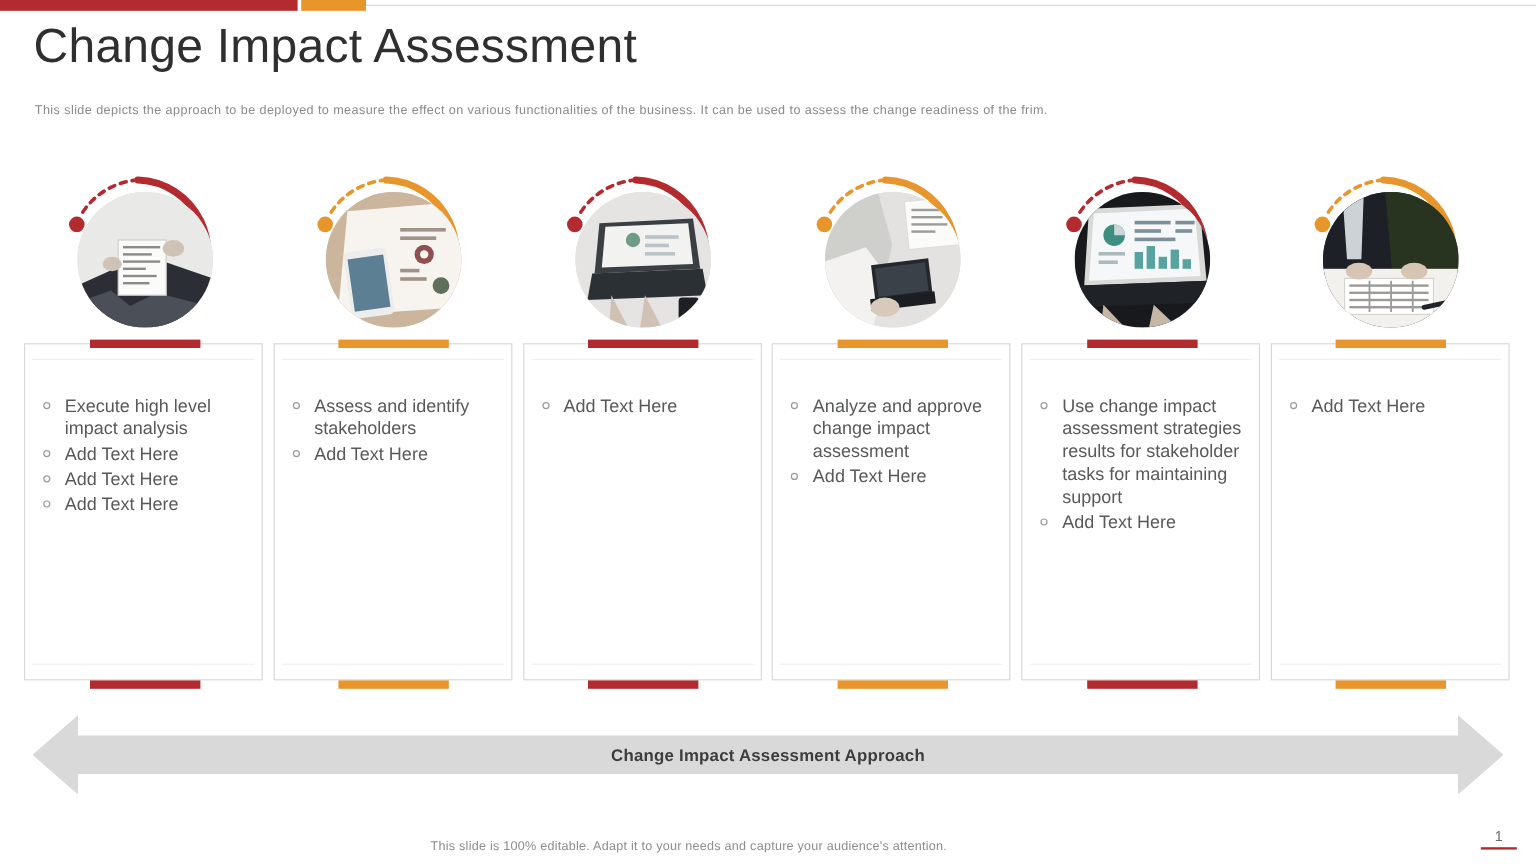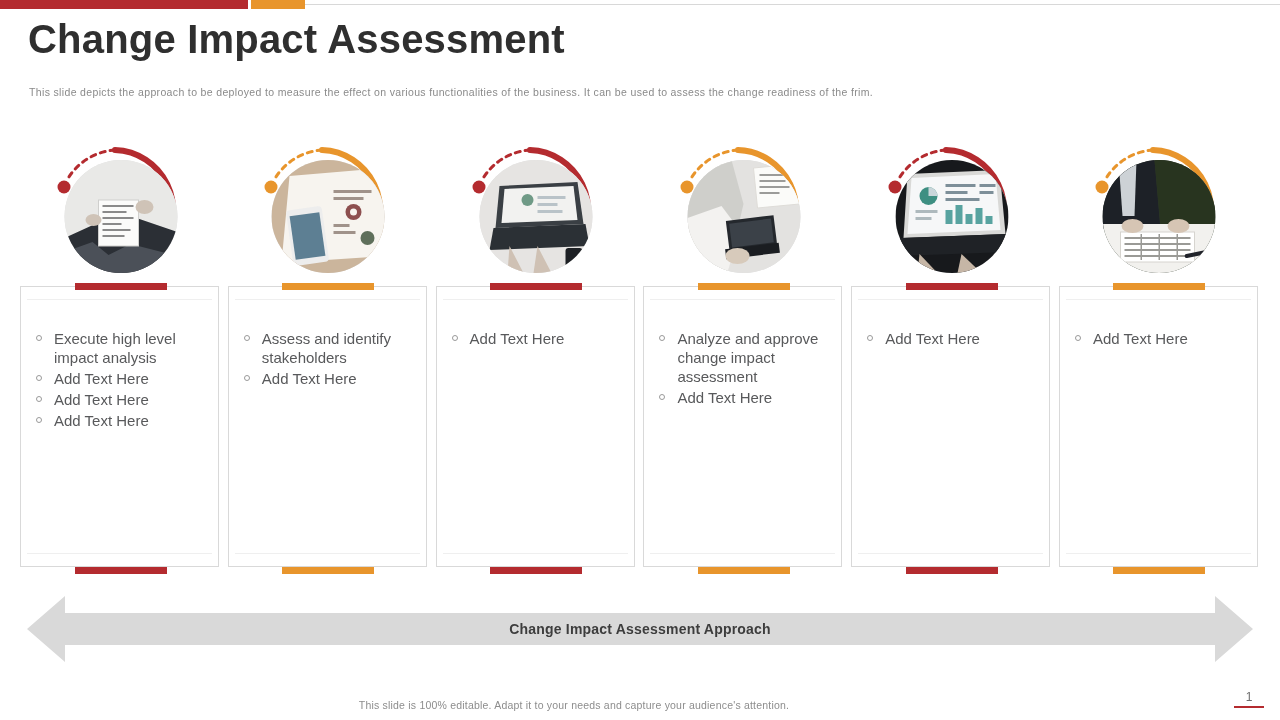--- a/index.html
+++ b/index.html
@@ -41,21 +41,21 @@
     width: 975px; height: 1px;
     background: #d8d8d8;
   }
 
   
   #slide-title {
     position: absolute;
     left: 28px;
     top: 17px;
     font-size: 40px;
-    font-weight: 700;
+    font-weight: 400;
     letter-spacing: 0.2px;
     color: #2f2f2f;
     font-family: "Liberation Sans", sans-serif;
     white-space: nowrap;
   }
   #slide-subtitle {
     position: absolute;
     left: 29px;
     top: 85px;
     width: 1030px;
@@ -449,20 +449,21 @@
      <path d="M4 78 L112 74 L113 92 L2 96 Z" fill="#1f2226"></path>
      <path d="M24 94 L42 113 L22 113 Z" fill="#c6b6a6"></path>
      <path d="M66 94 L86 113 L62 113 Z" fill="#c6b6a6"></path>
           </svg>
         </div>
       </div>
       <div class="card">
         <div class="inner-rule-top"></div>
         <div class="inner-rule-bottom"></div>
         <ul class="bullets">
+          <li>Use change impact assessment strategies results for stakeholder tasks for maintaining support</li>
           <li>Add Text Here</li>
         </ul>
       </div>
       <div class="accent-bar accent-top" style="background: rgb(180, 43, 47);"></div>
       <div class="accent-bar accent-bottom" style="background: rgb(180, 43, 47);"></div>
     </div>
     <div class="column">
       <div class="circle-block">
         <div class="ring-wrap">
   <svg width="136" height="136" viewBox="0 0 136 136" xmlns="http://www.w3.org/2000/svg">

